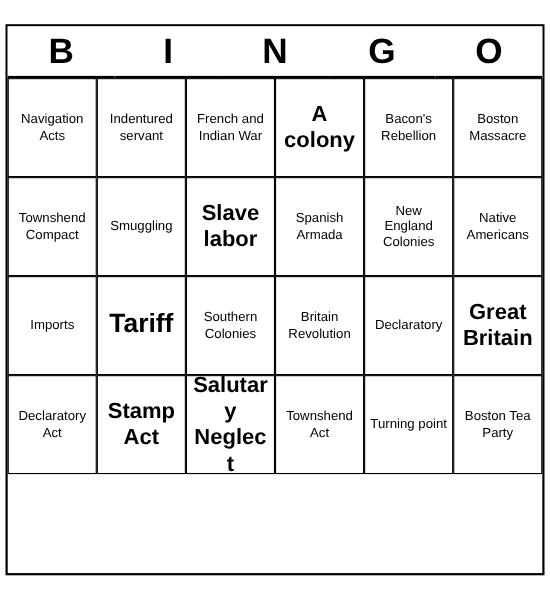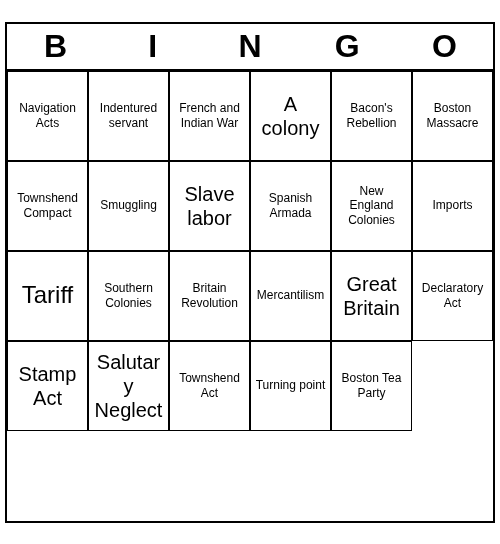--- a/index.html
+++ b/index.html
@@ -43,25 +43,25 @@
       justify-content: center;
       text-align: center;
       padding: 4px;
       height: 90px;
       font-size: 12px;
       line-height: 1.2;
       word-break: break-word;
     }
     .bingo-cell.large {
       font-size: 20px;
-      font-weight: normal;
+      font-weight: bold;
     }
     .bingo-cell.xlarge {
       font-size: 24px;
-      font-weight: normal;
+      font-weight: bold;
     }
   </style>
 </head>
 <body>
 
 <div class="bingo-container">
   <div class="bingo-header">
   <div class="bingo-header-cell">B</div>
       <div class="bingo-header-cell">I</div>
       <div class="bingo-header-cell">N</div>
@@ -73,25 +73,26 @@
       <div class="bingo-cell">Indentured servant</div>
       <div class="bingo-cell">French and Indian War</div>
       <div class="bingo-cell large">A colony</div>
       <div class="bingo-cell">Bacon's Rebellion</div>
       <div class="bingo-cell">Boston Massacre</div>
       <div class="bingo-cell">Townshend Compact</div>
       <div class="bingo-cell">Smuggling</div>
       <div class="bingo-cell large">Slave labor</div>
       <div class="bingo-cell">Spanish Armada</div>
       <div class="bingo-cell">New England Colonies</div>
+      <div class="bingo-cell">Native Americans</div>
       <div class="bingo-cell">Imports</div>
       <div class="bingo-cell xlarge">Tariff</div>
       <div class="bingo-cell">Southern Colonies</div>
       <div class="bingo-cell">Britain Revolution</div>
-      <div class="bingo-cell">Mercantilism</div>
+      <div class="bingo-cell">Declaratory</div>
       <div class="bingo-cell large">Great Britain</div>
       <div class="bingo-cell">Declaratory Act</div>
       <div class="bingo-cell large">Stamp Act</div>
       <div class="bingo-cell large">Salutary Neglect</div>
       <div class="bingo-cell">Townshend Act</div>
       <div class="bingo-cell">Turning point</div>
       <div class="bingo-cell">Boston Tea Party</div>
     </div>
 </div>
 

